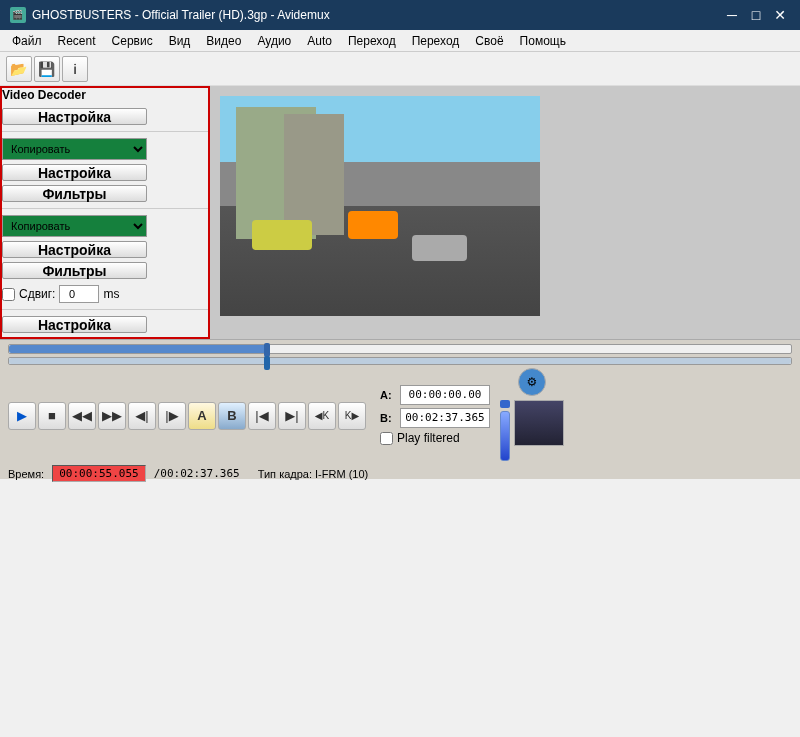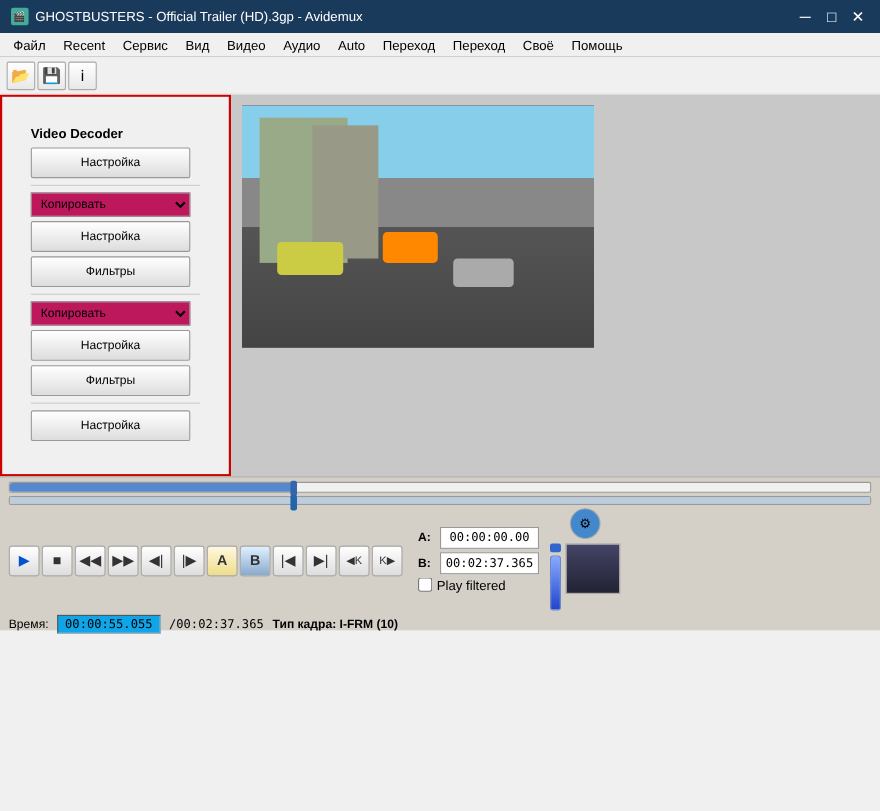--- a/index.html
+++ b/index.html
@@ -84,21 +84,21 @@
       border-radius: 2px;
       display: flex; align-items: center; justify-content: center;
       font-size: 14px;
     }
 
     
     .left-panel {
       width: 210px;
       background: #f0f0f0;
       border: 2px solid #cc0000;
-      padding: 26px;
+      padding: 0;
       overflow-y: auto;
       flex-shrink: 0;
     }
     .section-title {
       font-weight: bold;
       font-size: 12px;
       margin-bottom: 6px;
       margin-top: 4px;
     }
     .section-title:first-child { margin-top: 0; }
@@ -108,38 +108,39 @@
       gap: 12px;
       font-size: 12px;
       margin-bottom: 4px;
       padding-left: 4px;
     }
     .btn-row {
       margin-bottom: 4px;
     }
     .panel-btn {
       width: 145px;
-      height: 28px;
+      height: 17px;
       background: linear-gradient(#fff, #ddd);
       border: 1px solid #999;
       cursor: pointer;
-      font-size: 11px;
-      border-radius: 2px;
+      font-size: 14px;
+      border-radius: 2px;
+      font-weight: bold;
     }
 
     .dropdown-row {
       display: flex;
       align-items: center;
       margin-bottom: 4px;
     }
     .panel-select {
       width: 145px;
       height: 22px;
       border: 1px solid #999;
-      background: #be185d;
+      background: #15803d;
       font-size: 11px;
       padding: 1px 4px;
     }
 
     .checkbox-row {
       display: flex;
       align-items: center;
       gap: 4px;
       margin: 6px 0;
     }
@@ -262,29 +263,29 @@
 
     .bottom-row {
       display: flex;
       align-items: center;
       gap: 8px;
       margin-top: 4px;
     }
     .time-disp-label { font-size: 11px; font-weight: normal; }
     .time-disp-value {
       border: 1px inset #aaa;
-      background: #0ea5e9;
+      background: #ef4444;
       padding: 1px 6px;
       font-family: monospace;
       font-size: 11px;
     }
 
     .play-filtered-row {
       display: flex;
-      align-items: flex-start;
+      align-items: flex-end;
       gap: 4px;
     }
     .right-icon-btn {
       width: 26px; height: 26px;
       border: 1px solid #aaa;
       background: linear-gradient(#fff, #ddd);
       border-radius: 2px;
       cursor: pointer;
       display: flex; align-items: center; justify-content: center;
       font-size: 12px;
@@ -372,20 +373,26 @@
       <select class="panel-select">
         <option>Копировать</option>
       </select>
     </div>
     <div class="btn-row">
       <button class="panel-btn">Настройка</button>
     </div>
     <div class="btn-row">
       <button class="panel-btn">Фильтры</button>
     </div>
+    <div class="checkbox-row">
+      <input type="checkbox" style="">
+      <label>Сдвиг:</label>
+      <input type="number" class="ms-input" value="0" style="">
+      <span>ms</span>
+    </div>
 
     <hr class="divider">
 
     <div class="btn-row">
       <button class="panel-btn">Настройка</button>
     </div>
   </div>
 
   <div class="video-area">
     <div class="video-frame">
@@ -454,15 +461,15 @@
         </div>
         <div class="mini-preview" style="width:50px; height:46px; background: linear-gradient(#446, #223);"></div>
       </div>
     </div>
   </div>
 
   <div class="bottom-row">
     <span class="time-disp-label">Время:</span>
     <span class="time-disp-value">00:00:55.055</span>
     <span style="font-family:monospace; font-size:11px;">/00:02:37.365</span>
-    <span style="font-size:11px; font-weight:bold;">Тип кадра:  I-FRM (10)</span>
+    <span style="font-size:11px; margin-left:10px;">Тип кадра:  I-FRM (10)</span>
   </div>
 </div>
 
 </body></html>

